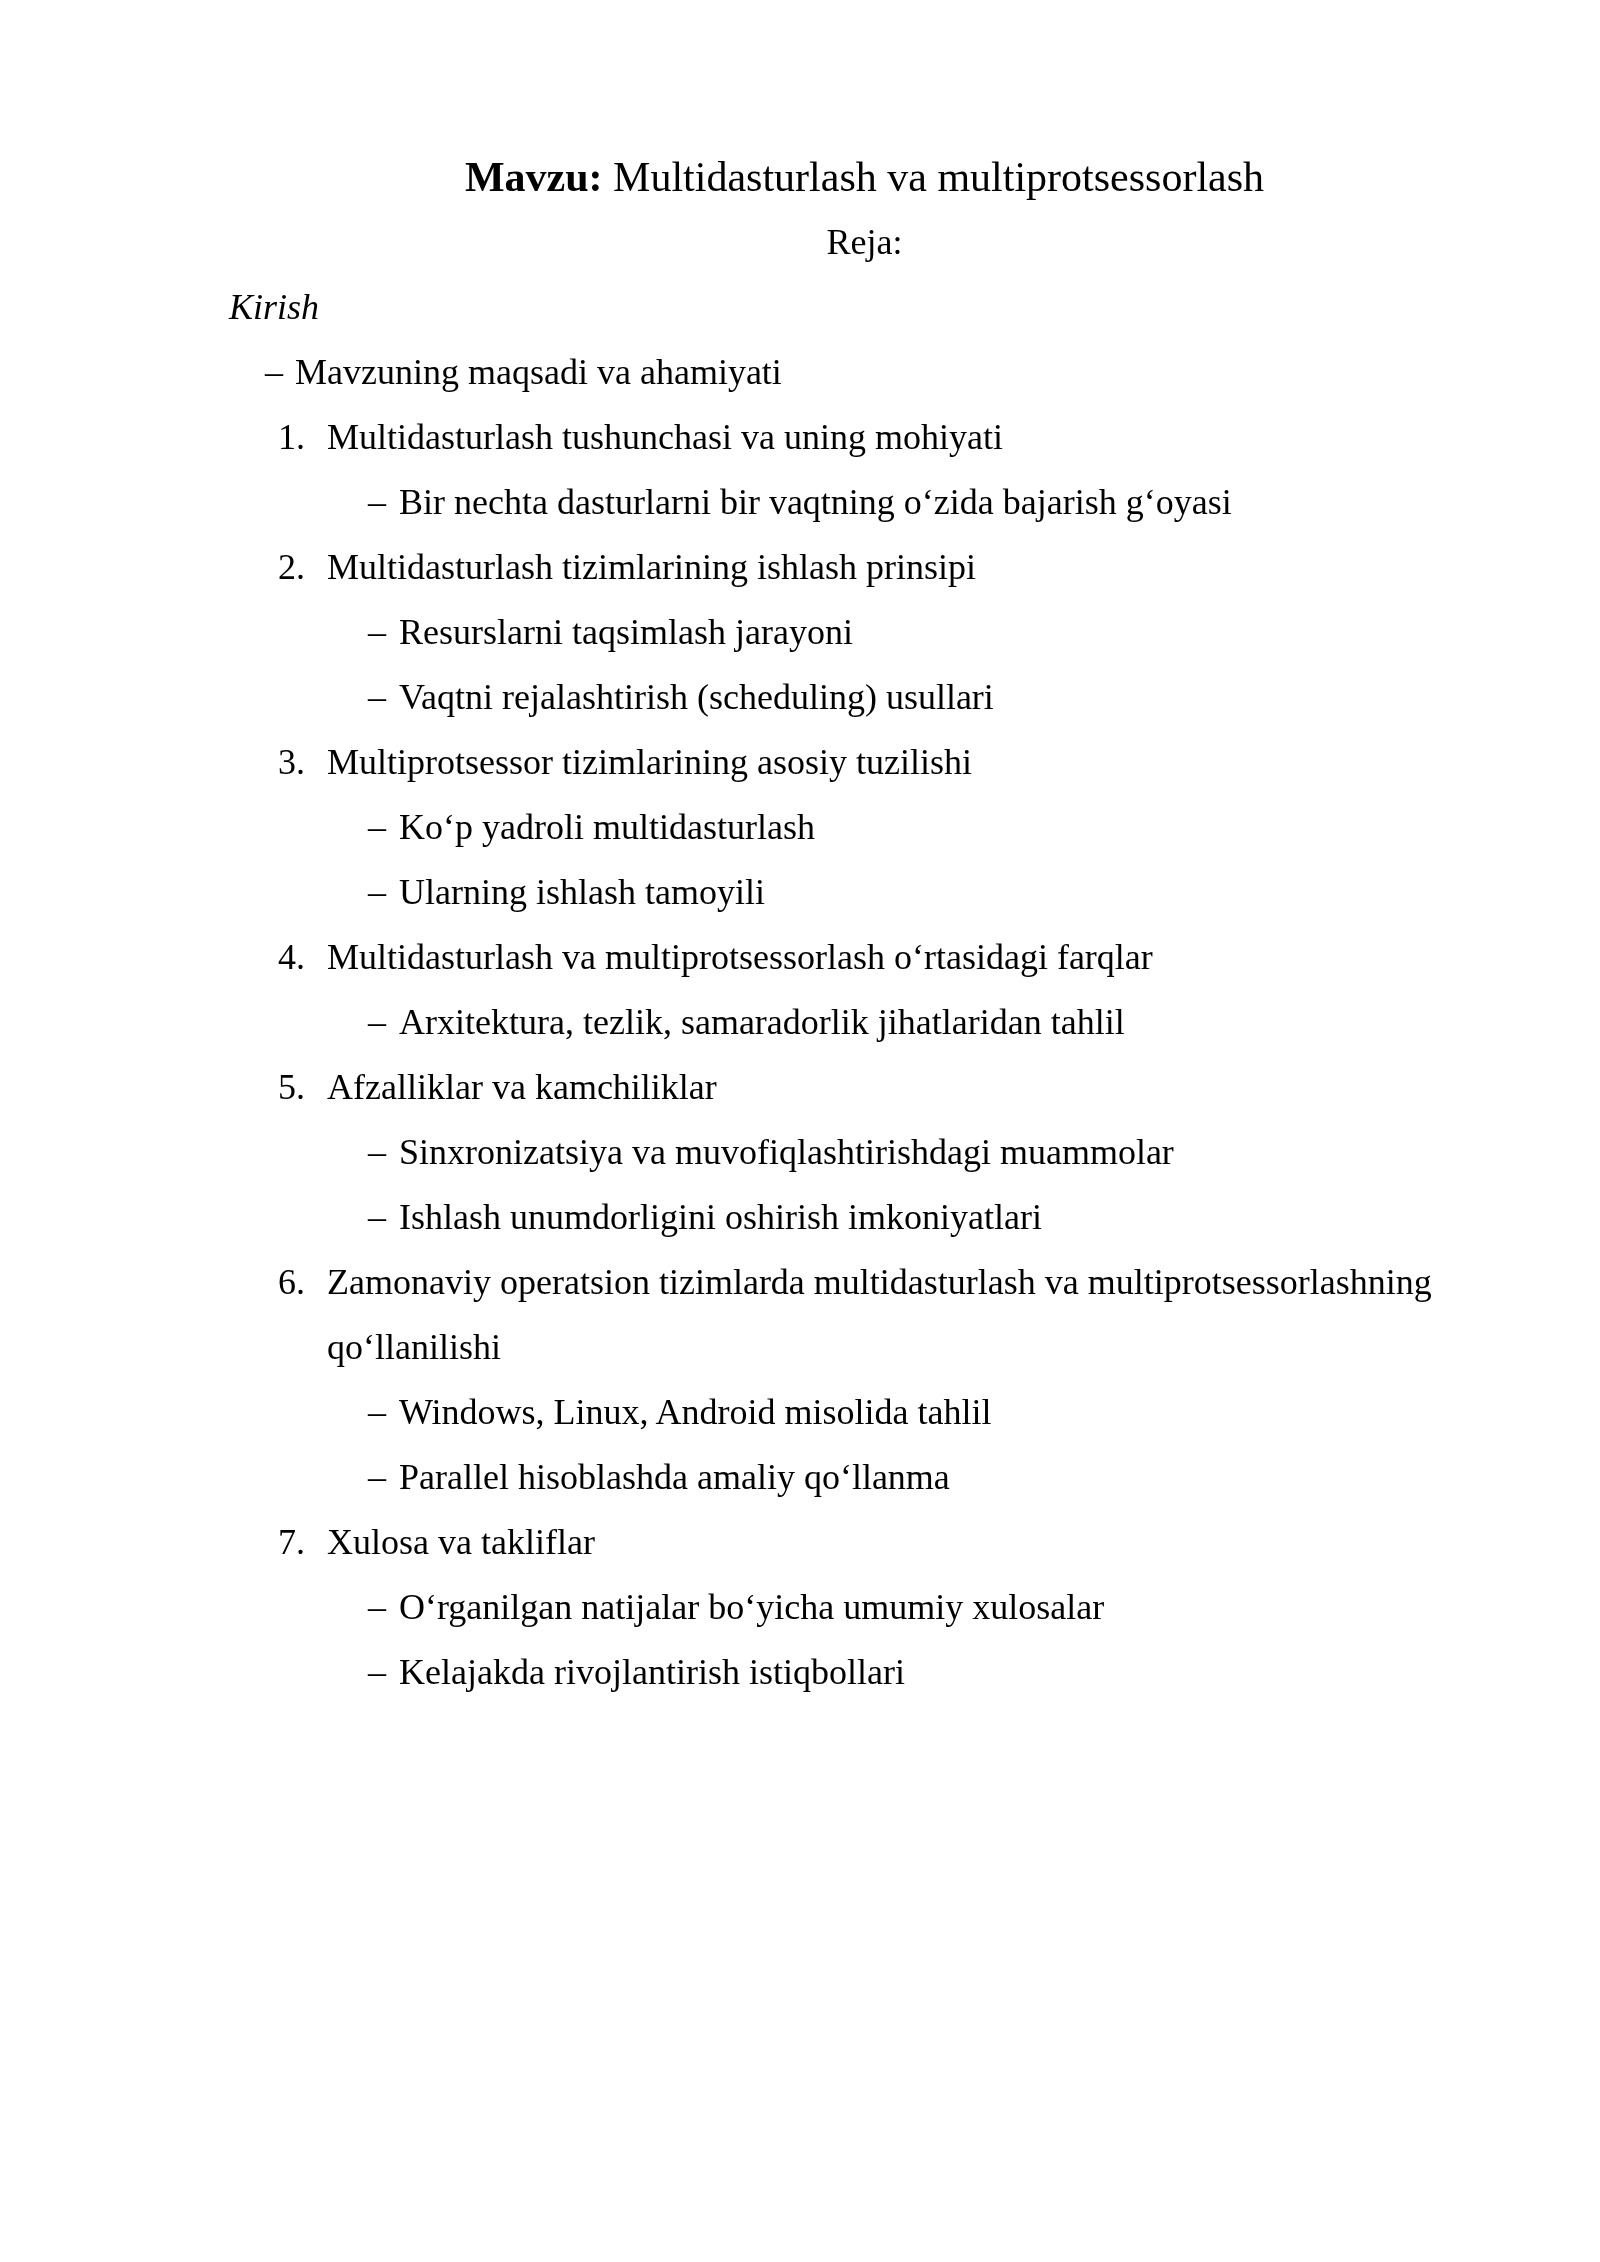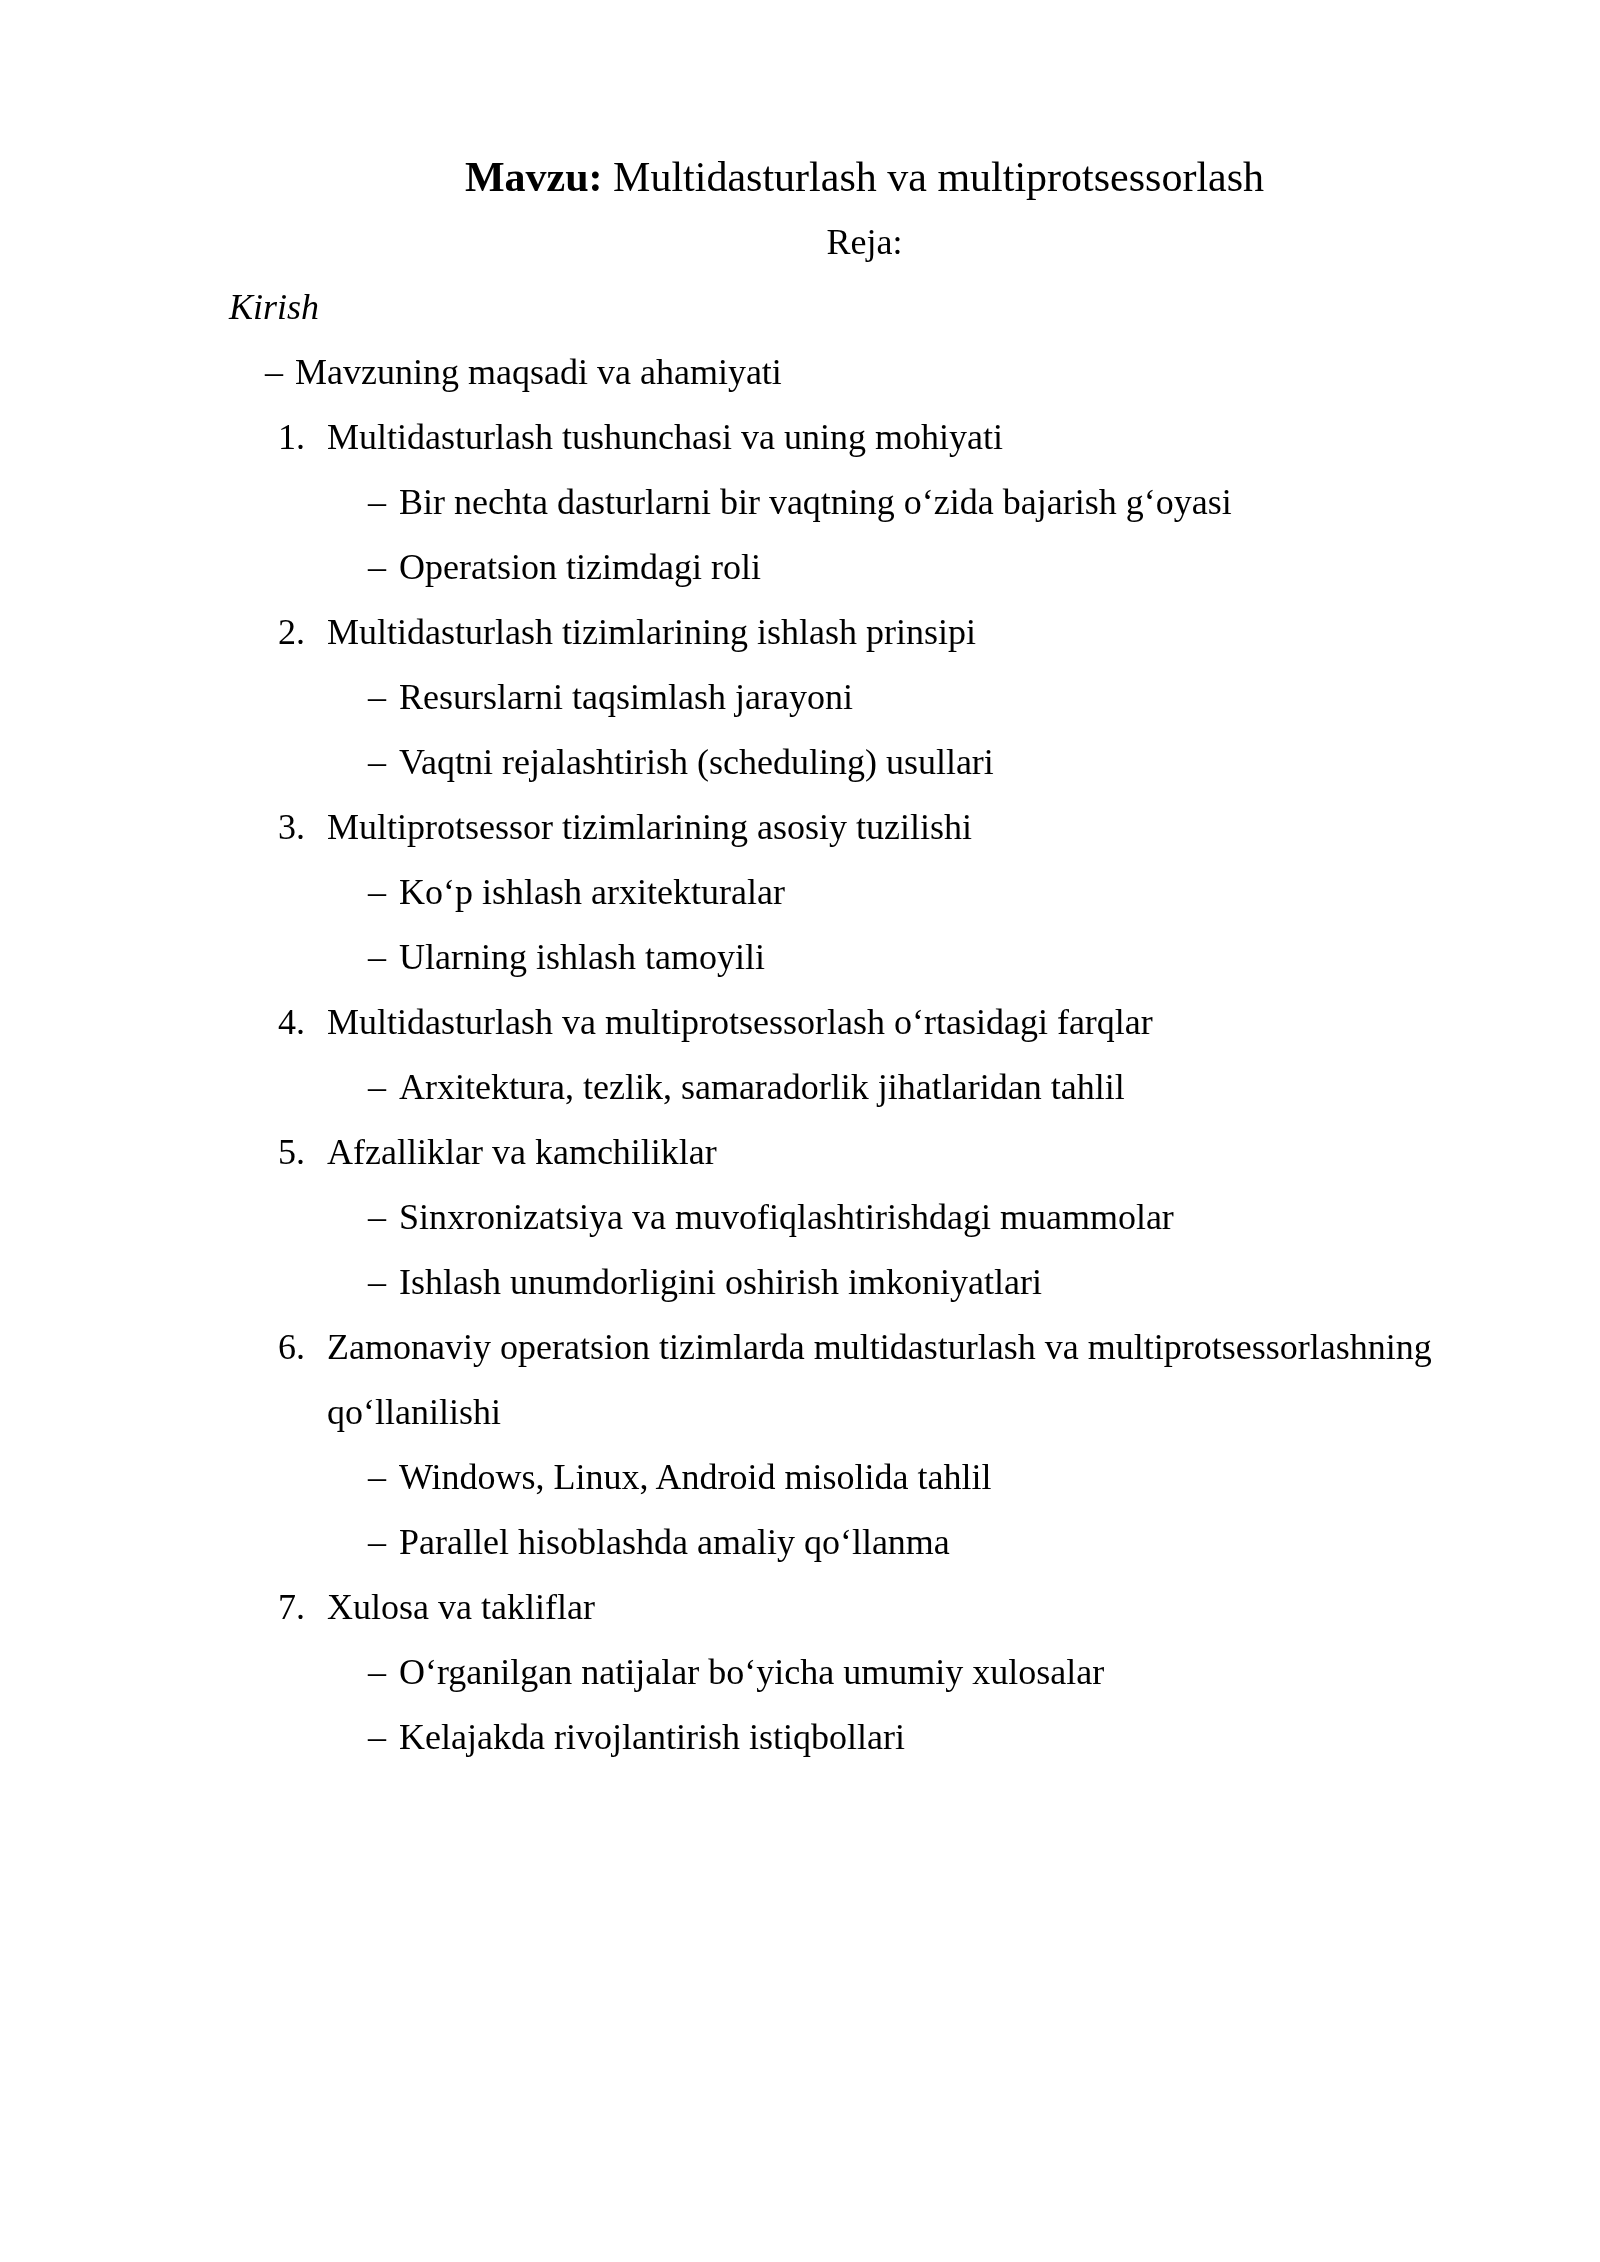--- a/index.html
+++ b/index.html
@@ -71,28 +71,27 @@
   <p class="doc-title"><span class="bold">Mavzu:</span><span>Multidasturlash va multiprotsessorlash</span></p>
 
   <p class="subtitle">Reja:</p>
 
   <p class="kirish">Kirish</p>
 
   <p class="l1"><span class="dash">–</span><span>Mavzuning maqsadi va ahamiyati</span></p>
 
   <p class="sec"><span class="num">1.</span><span>Multidasturlash tushunchasi va uning mohiyati</span></p>
   <p class="sub"><span class="dash">–</span><span>Bir nechta dasturlarni bir vaqtning o‘zida bajarish g‘oyasi</span></p>
-  <p class="sub"><span class="dash">–</span><span>Operatsion tizimdagi roli</span></p>
 
   <p class="sec"><span class="num">2.</span><span>Multidasturlash tizimlarining ishlash prinsipi</span></p>
   <p class="sub"><span class="dash">–</span><span>Resurslarni taqsimlash jarayoni</span></p>
   <p class="sub"><span class="dash">–</span><span>Vaqtni rejalashtirish (scheduling) usullari</span></p>
 
   <p class="sec"><span class="num">3.</span><span>Multiprotsessor tizimlarining asosiy tuzilishi</span></p>
-  <p class="sub"><span class="dash">–</span><span>Ko‘p ishlash arxitekturalar</span></p>
+  <p class="sub"><span class="dash">–</span><span>Ko‘p yadroli multidasturlash</span></p>
   <p class="sub"><span class="dash">–</span><span>Ularning ishlash tamoyili</span></p>
 
   <p class="sec"><span class="num">4.</span><span>Multidasturlash va multiprotsessorlash o‘rtasidagi farqlar</span></p>
   <p class="sub"><span class="dash">–</span><span>Arxitektura, tezlik, samaradorlik jihatlaridan tahlil</span></p>
 
   <p class="sec"><span class="num">5.</span><span>Afzalliklar va kamchiliklar</span></p>
   <p class="sub"><span class="dash">–</span><span>Sinxronizatsiya va muvofiqlashtirishdagi muammolar</span></p>
   <p class="sub"><span class="dash">–</span><span>Ishlash unumdorligini oshirish imkoniyatlari</span></p>
 
   <p class="sec"><span class="num">6.</span><span>Zamonaviy operatsion tizimlarda multidasturlash va multiprotsessorlashning qo‘llanilishi</span></p>

